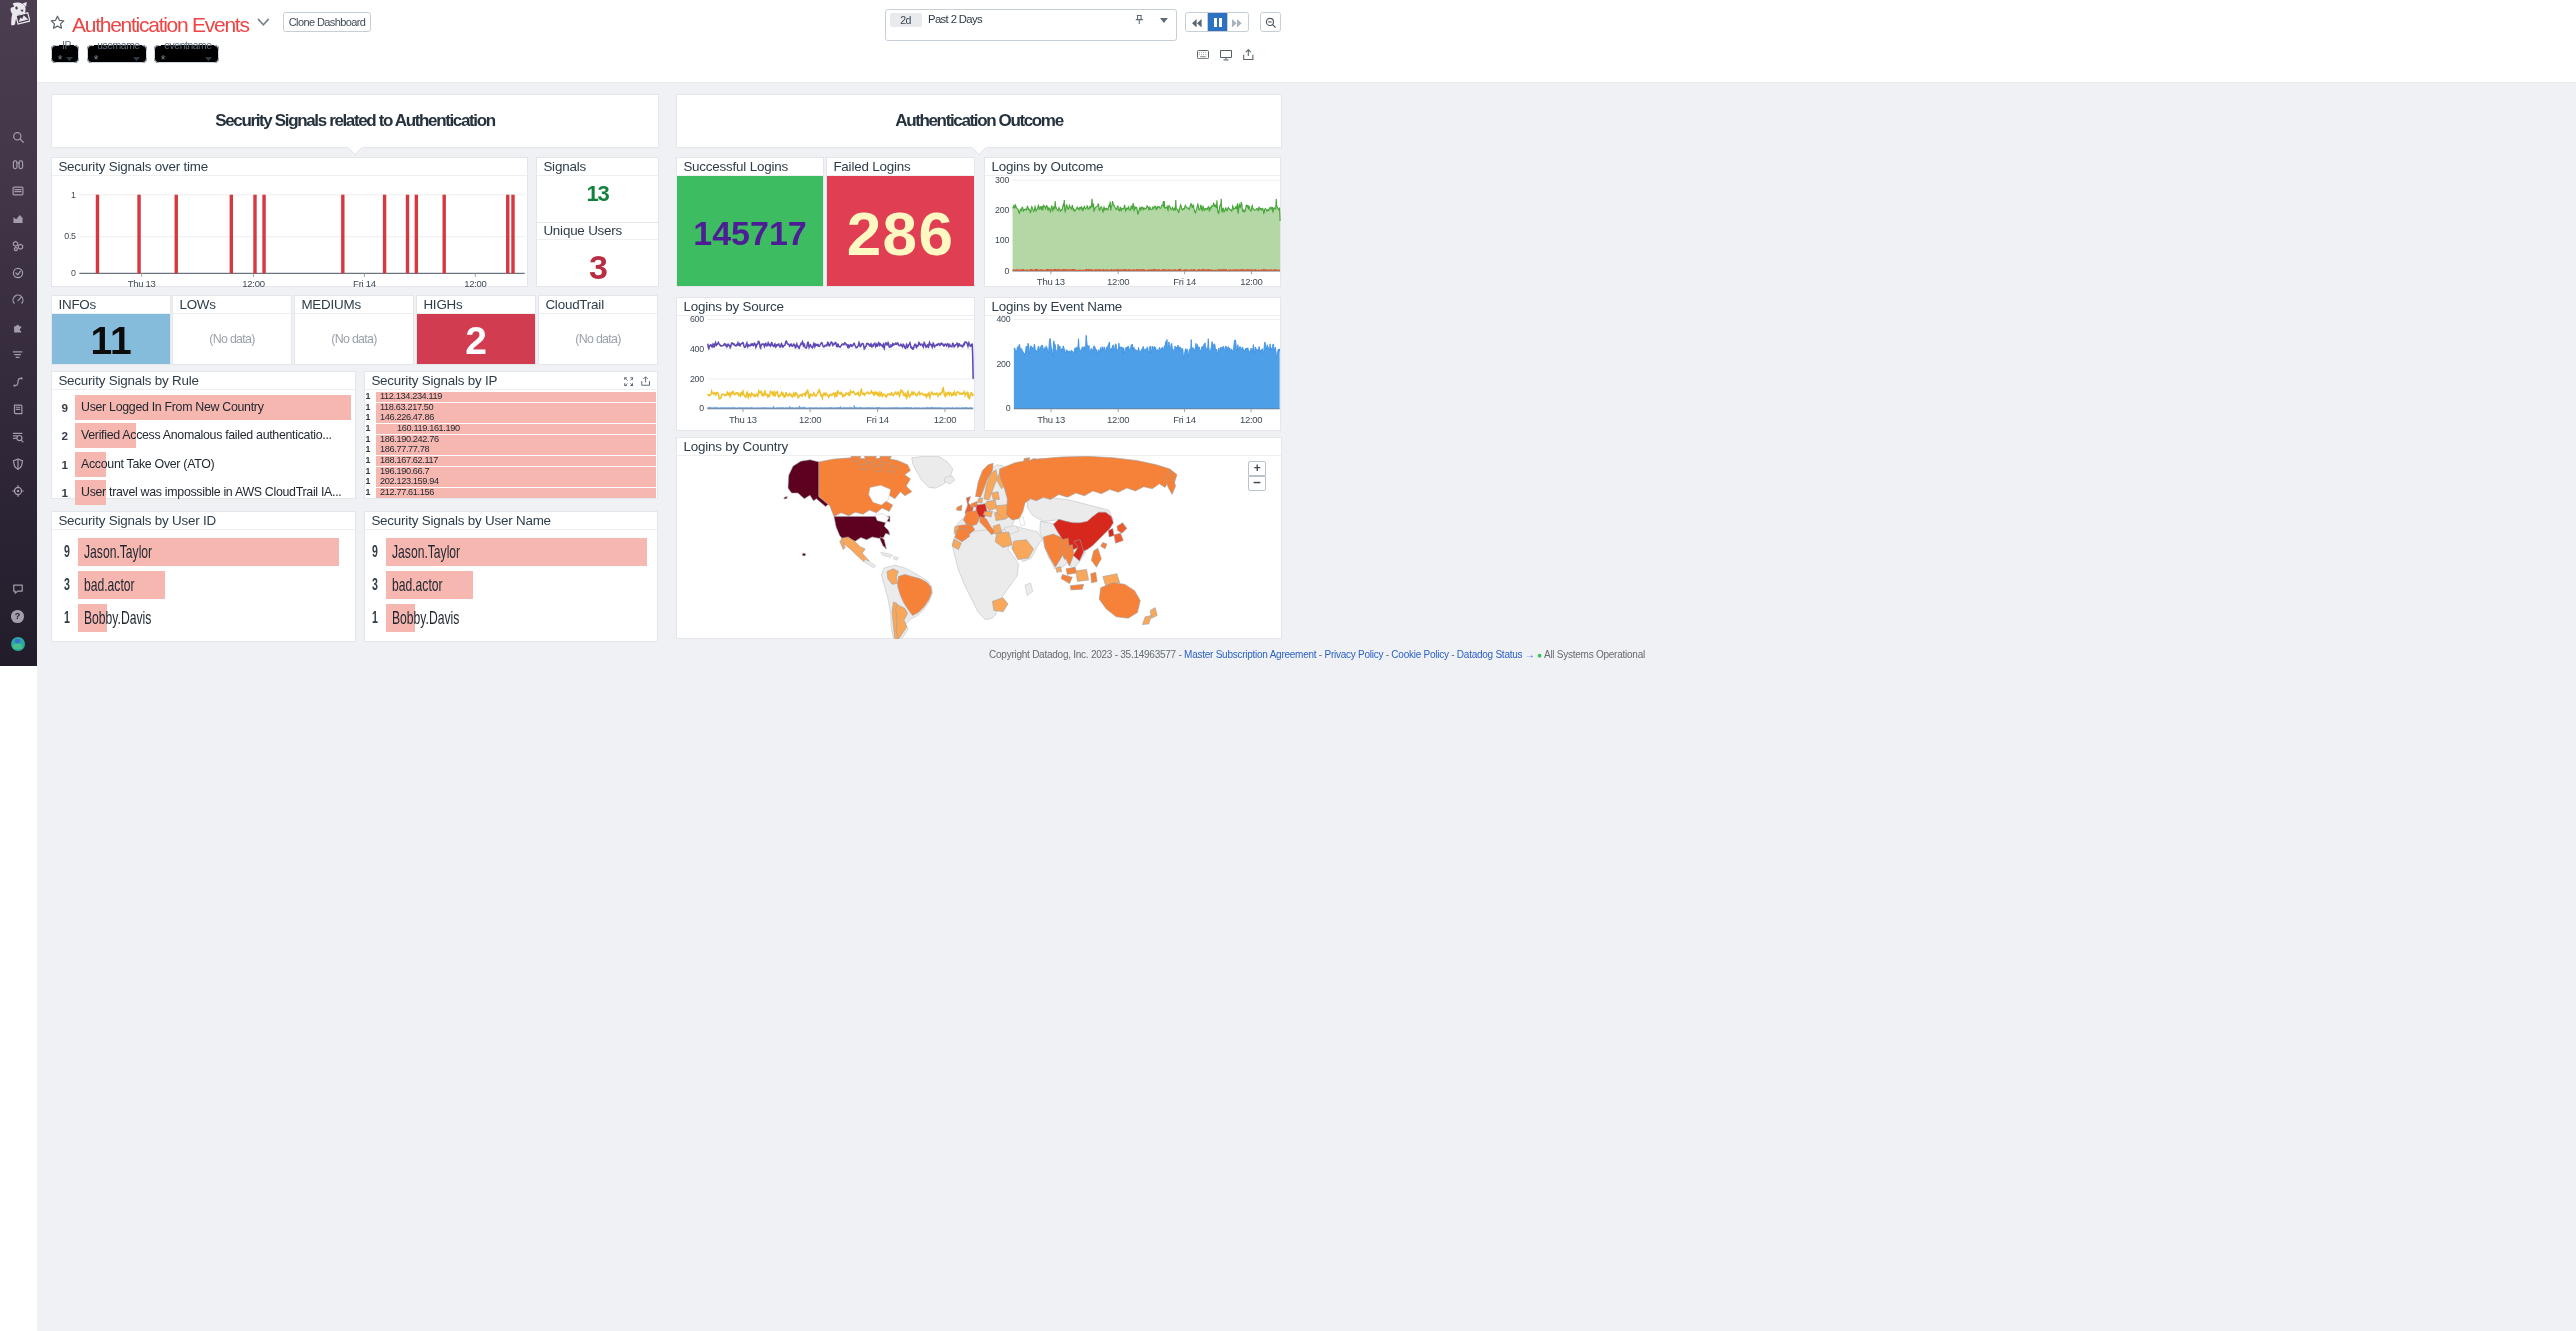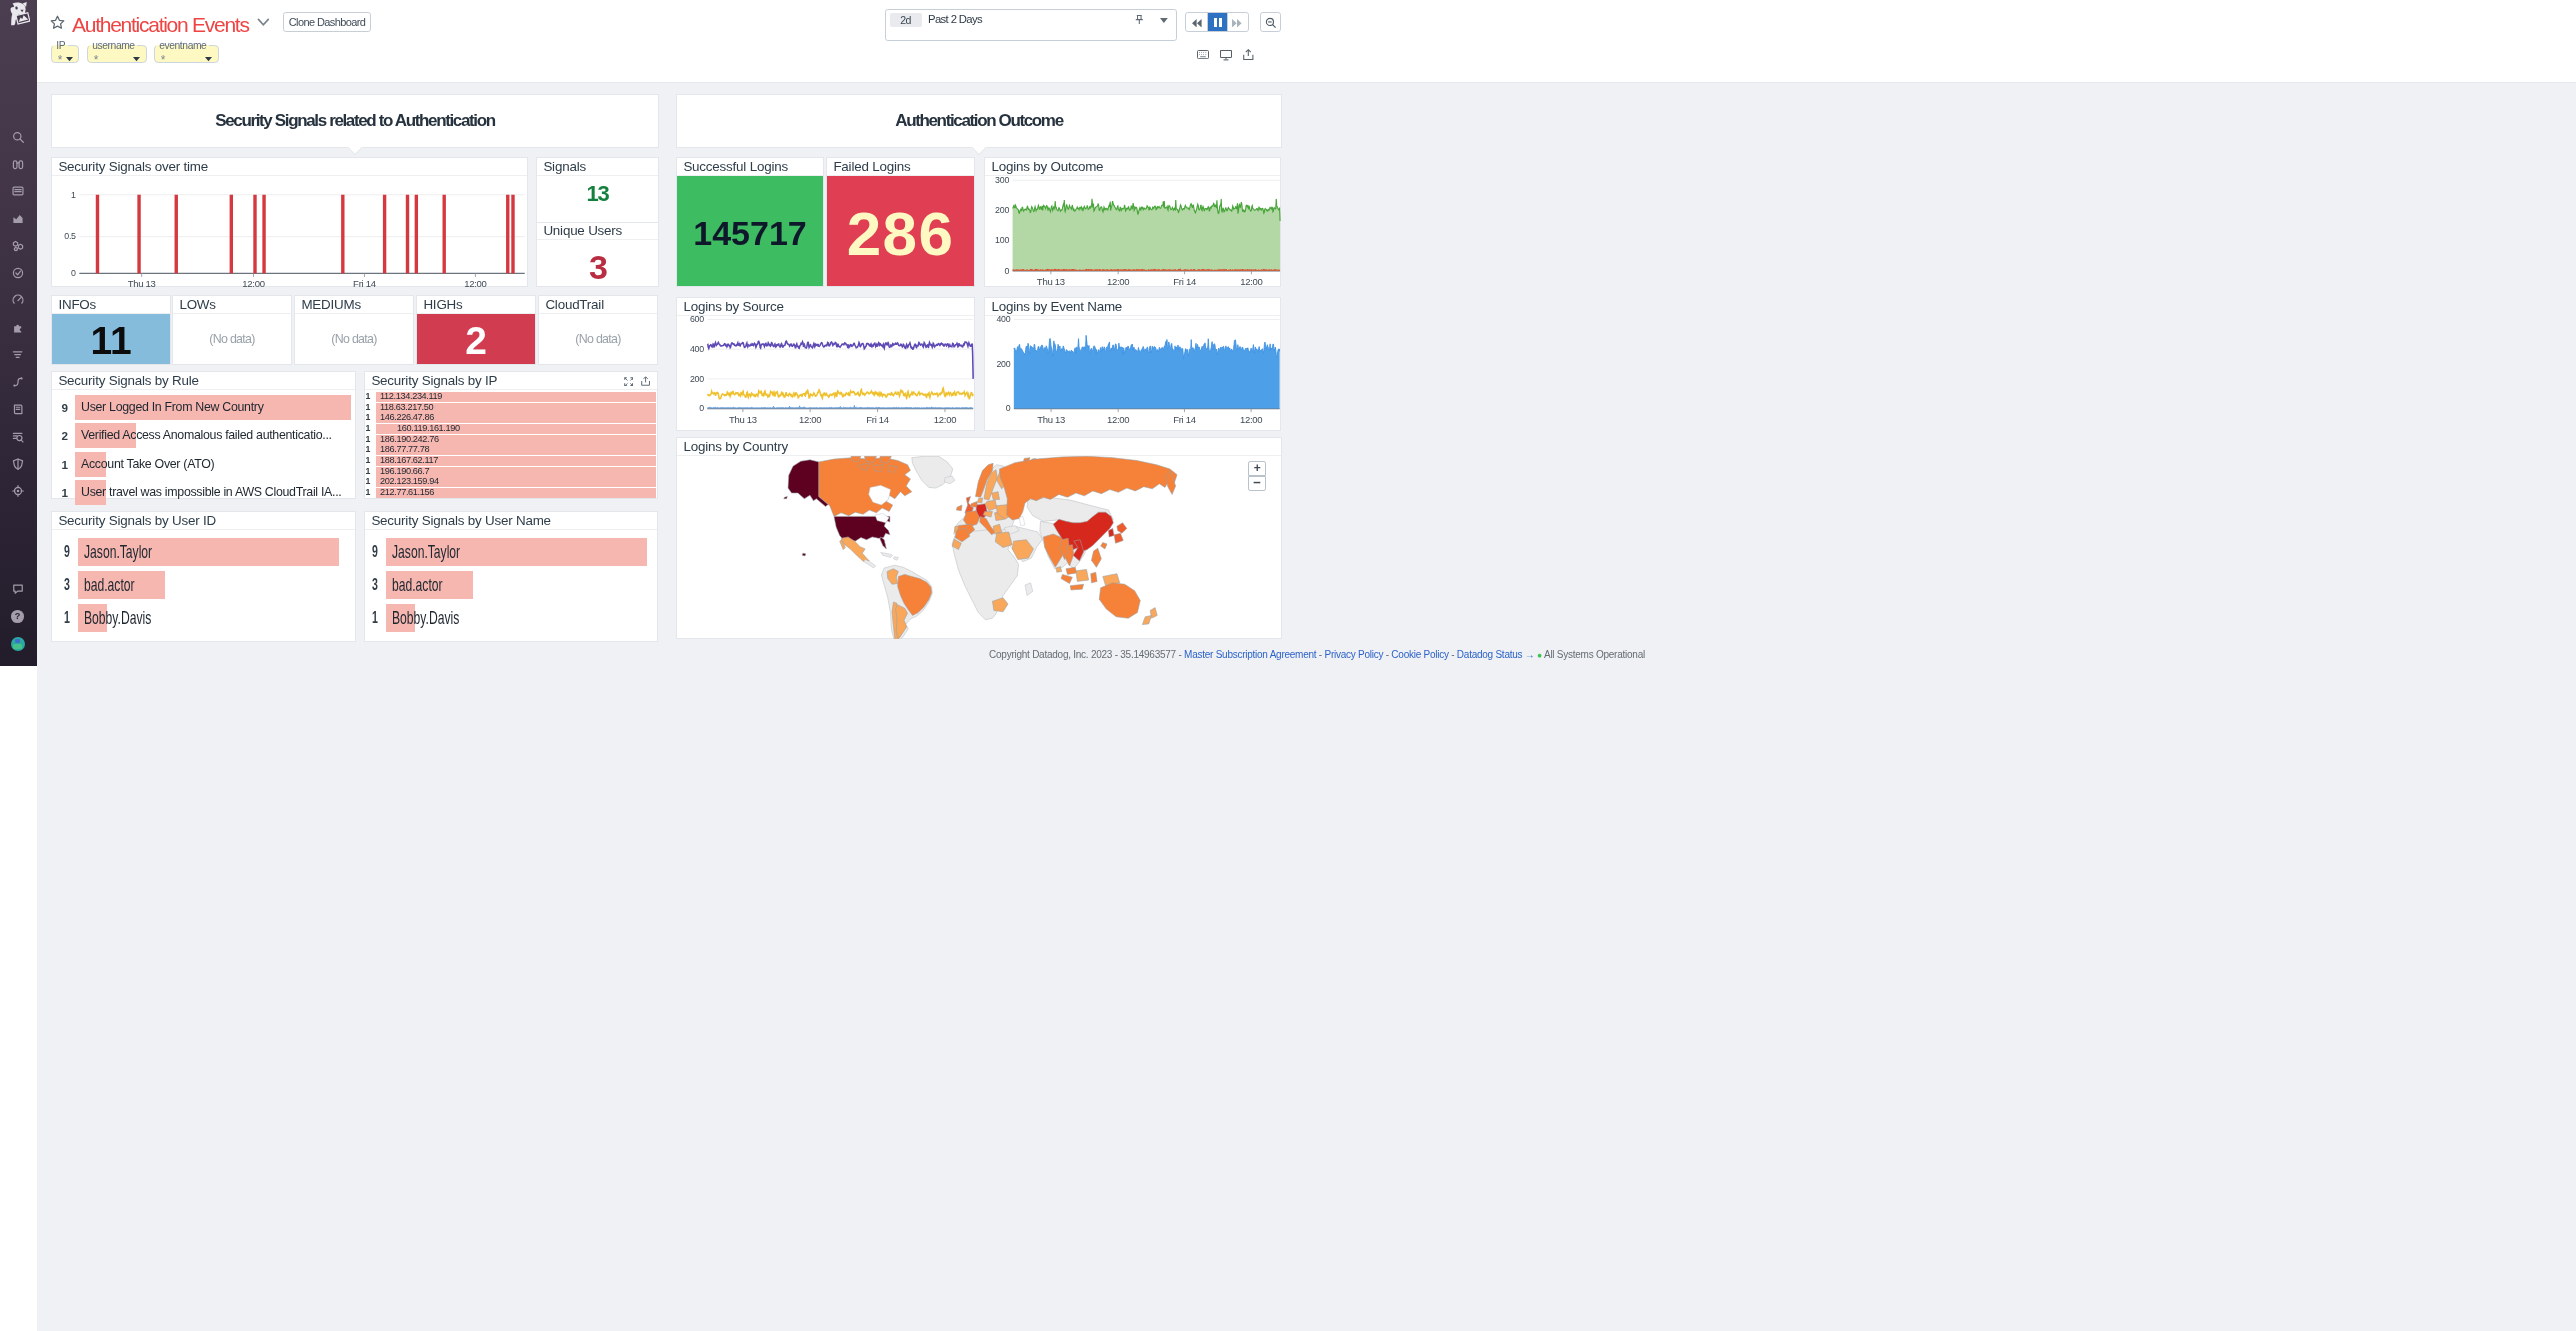--- a/index.html
+++ b/index.html
@@ -16,21 +16,21 @@
 .nub { position:absolute; width:11.3px; height:11.3px; background:#fff; left:50%;
   bottom:-6px; transform:translateX(-50%) rotate(45deg);
   border-right:0.7px solid #e3e6ea; border-bottom:0.7px solid #e3e6ea; }
 .bignum { position:absolute; left:0; right:0; text-align:center; font-weight:700; }
 .axis-lbl { font-size:12.5px; fill:#3f4a55; letter-spacing:-0.03em;}
 .xlbl { font-size:13.5px; fill:#3f4a55; letter-spacing:-0.03em;}
 .toplist .bar { position:absolute; background:#f6b7b1; }
 .toplist .num { position:absolute; font-weight:700; color:#333e48; text-align:right; }
 .toplist .lbl { position:absolute; color:#1e262e; white-space:nowrap; }
 .hbtn { position:absolute; border:0.7px solid #c6cfd8; border-radius:2.8px; background:#fff; }
-fieldset.tv { position:absolute; border:0.7px solid #ccd6e2; border-radius:4.2px; background:#fef9c3; }
+fieldset.tv { position:absolute; border:0.7px solid #ccd6e2; border-radius:4.2px; background:#000000;text-align:center; }
 fieldset.tv legend { font-size:10.3px; color:#5d6a77; padding:0 2.8px; margin-left:1.4px; letter-spacing:-0.04em;}
 .star-txt { color:#7d8893; }
 </style></head><body>
 <div id="sidebar">
 <svg width="22.6" height="25.5" viewBox="0 0 32 36" style="position:absolute;left:7px;top:2.1px">
 <g fill="#e9e6ec">
 <path d="M8 2 C12 0 19 0 23 3 C26 5 27 9 26 13 L25 17 L17 17 L14 20 L11 20 C7 18 5 14 5 10 Z"></path>
 <path d="M22 2 L28 0 L27 7 Z"></path>
 <path d="M8 16 L14 20 L12 27 C12 31 11 33 9 33 L6 33 C6 28 6 20 8 16 Z"></path>
 </g>
@@ -344,21 +344,21 @@
     <div class="bar" style="left:20.5px;top:59px;width:87px;height:28px"></div>
     <div class="num" style="left:-15px;top:59px;width:28px;height:28px;line-height:28px;font-size:15.6px;transform:scaleX(0.68);transform-origin:100% 50%;">3</div>
     <div class="lbl" style="left:27px;top:59px;height:28px;line-height:28px;font-size:18.4px;letter-spacing:0;transform:scaleX(0.66);transform-origin:0 50%;">bad.actor</div>
     <div class="bar" style="left:20.5px;top:92px;width:29px;height:28px"></div>
     <div class="num" style="left:-15px;top:92px;width:28px;height:28px;line-height:28px;font-size:15.6px;transform:scaleX(0.68);transform-origin:100% 50%;">1</div>
     <div class="lbl" style="left:27px;top:92px;height:28px;line-height:28px;font-size:18.4px;letter-spacing:0;transform:scaleX(0.66);transform-origin:0 50%;">Bobby.Davis</div>
   </div>
 <div class="widget " style="left:676px;top:157px;width:148px;height:130px">
     <div class="wtitle">Successful Logins</div>
     <div style="position:absolute;left:0;right:0;top:17.7px;bottom:0;background:#3ebc62">
-      <div class="bignum" style="top:38px;font-size:34px;color:#0f172a">145717</div>
+      <div class="bignum" style="top:38px;font-size:34px;color:#4c1d95">145717</div>
     </div>
   </div>
 <div class="widget " style="left:826px;top:157px;width:149px;height:130px">
     <div class="wtitle">Failed Logins</div>
     <div style="position:absolute;left:0;right:0;top:17.7px;bottom:0;background:#e03e52">
       <div class="bignum" style="top:22px;font-size:62px;color:#fef9c3;letter-spacing:1.4px">286</div>
     </div>
   </div>
 <div class="widget " style="left:984px;top:157px;width:297px;height:130px">
     <div class="wtitle">Logins by Outcome</div>

